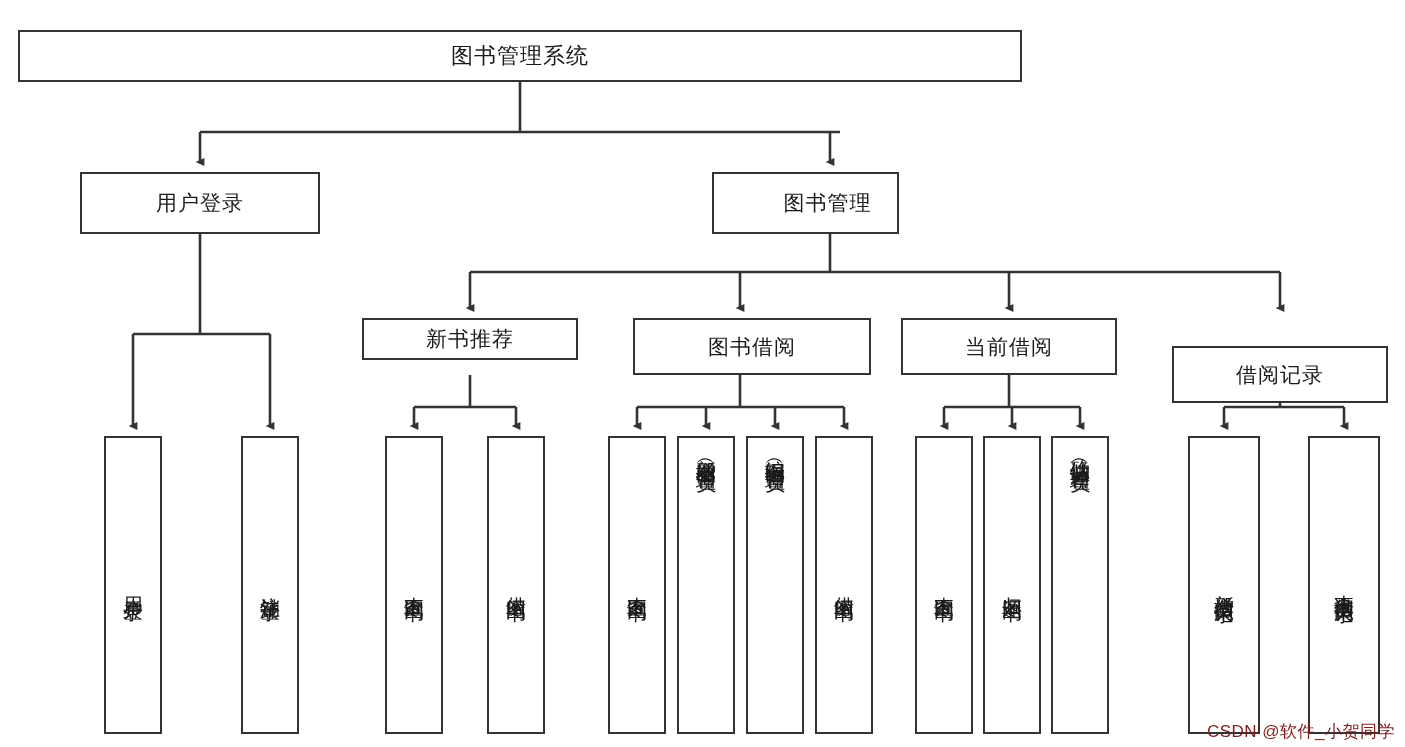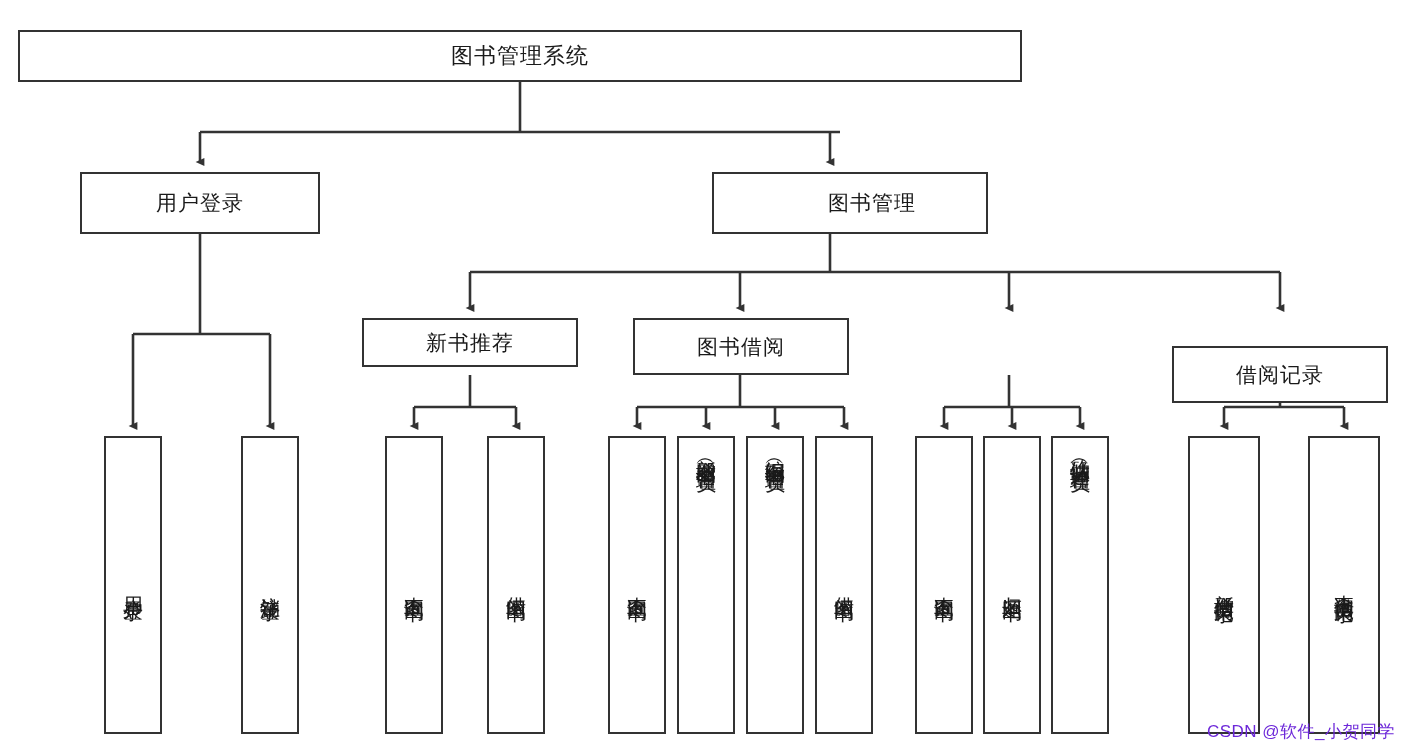--- a/index.html
+++ b/index.html
@@ -64,21 +64,21 @@
   }
   .node-v.mid {
     align-items: center;
     padding-top: 0;
   }
   #watermark {
     position: absolute;
     right: 10px;
     bottom: 4px;
     font-size: 17px;
-    color: #6d28d9;
+    color: #7f1d1d;
     white-space: nowrap;
     letter-spacing: 0.5px;
   }
 </style>
 </head>
 <body>
 
 <div id="diagram-canvas">
 
   <svg id="edge-layer" viewBox="0 0 1405 747" xmlns="http://www.w3.org/2000/svg">
@@ -127,24 +127,25 @@
       <path d="M1280,375 L1280,407"></path>
       <path d="M1224,407 L1344,407"></path>
       <path d="M1224,407 L1224,426" marker-end="url(#arrow)"></path>
       <path d="M1344,407 L1344,426" marker-end="url(#arrow)"></path>
     </g>
   </svg>
 
   <div class="node node-h node-root" style="left:18px; top:14px; width:1004px; height:52px;margin-top:16px;">图书管理系统</div>
 
   <div class="node node-h" style="left:80px; top:172px; width:240px; height:62px;">用户登录</div>
-  <div class="node node-h" style="left:712px; top:172px; width:276px; height:62px;padding-left:44px;">图书管理</div>
+  <div class="node node-h" style="left:712px; top:172px; width:187px; height:62px;padding-left:44px;">图书管理</div>
 
-  <div class="node node-h" style="left:362px; top:318px; width:216px; height:49px;">新书推荐</div>
-  <div class="node node-h" style="left:633px; top:318px; width:216px; height:57px;">图书借阅</div>
+  <div class="node node-h" style="left:362px; top:318px; width:216px; height:42px;">新书推荐</div>
+  <div class="node node-h" style="left:633px; top:318px; width:238px; height:57px;">图书借阅</div>
+  <div class="node node-h" style="left:901px; top:318px; width:216px; height:57px;">当前借阅</div>
   <div class="node node-h" style="left:1172px; top:318px; width:216px; height:57px;margin-top:28px;">借阅记录</div>
 
   <div class="node node-v mid" style="left:104px; top:436px; width:58px; height:298px;">
     <span class="vlabel">用户登录</span>
   </div>
   <div class="node node-v mid" style="left:241px; top:436px; width:58px; height:298px;">
     <span class="vlabel">注销登录</span>
   </div>
 
   <div class="node node-v mid" style="left:385px; top:436px; width:58px; height:298px;">

